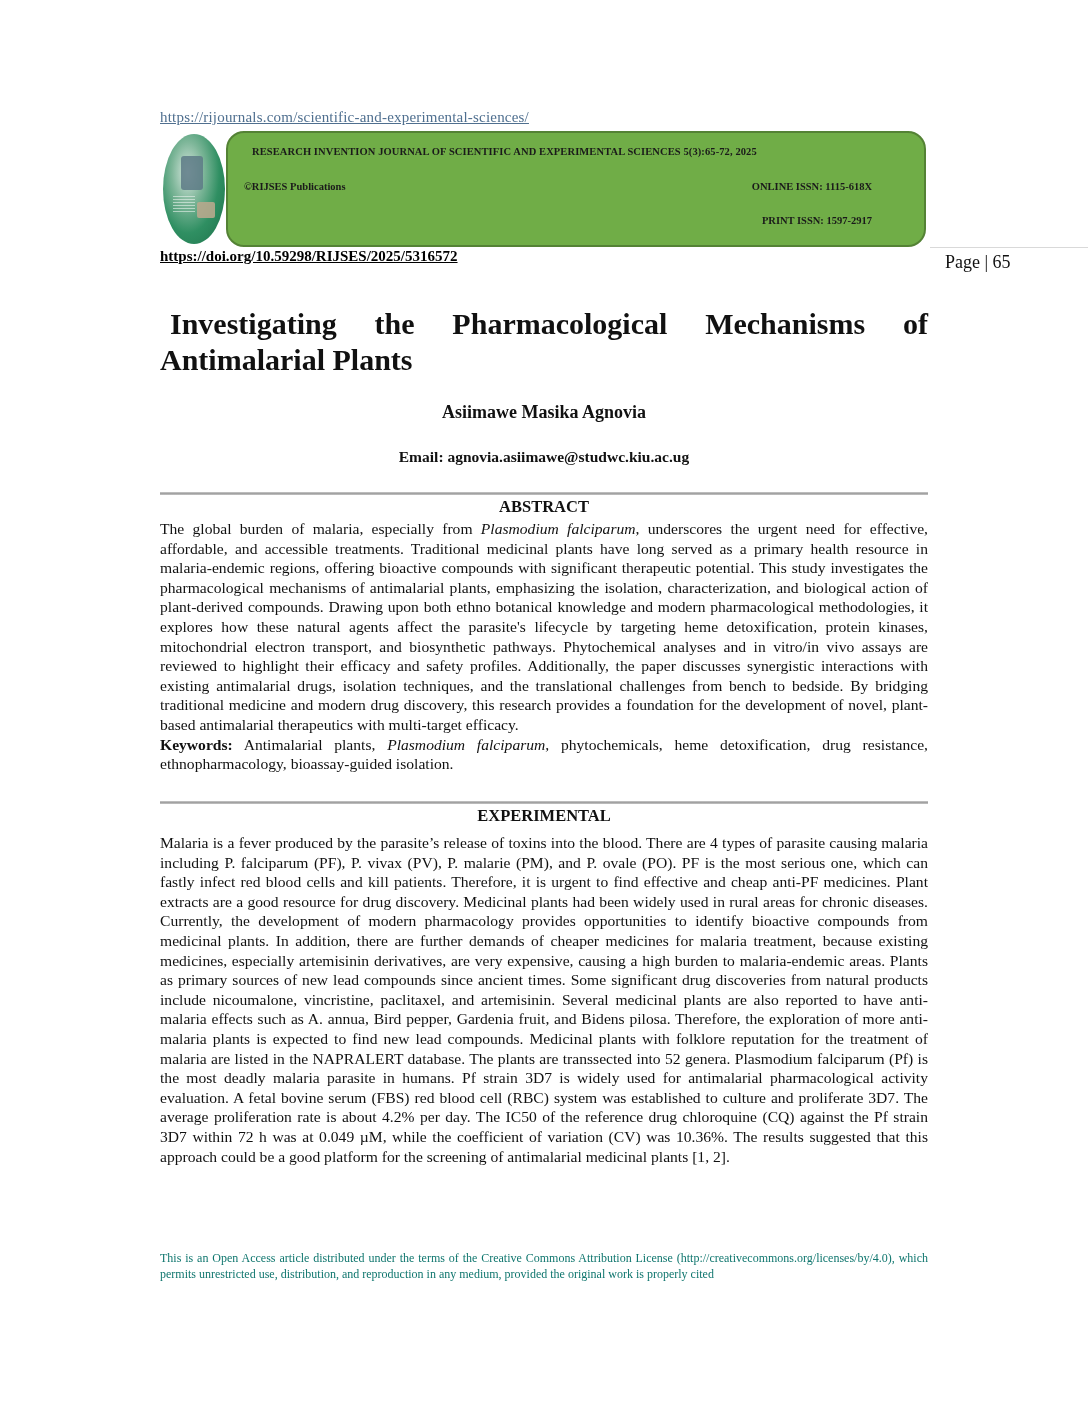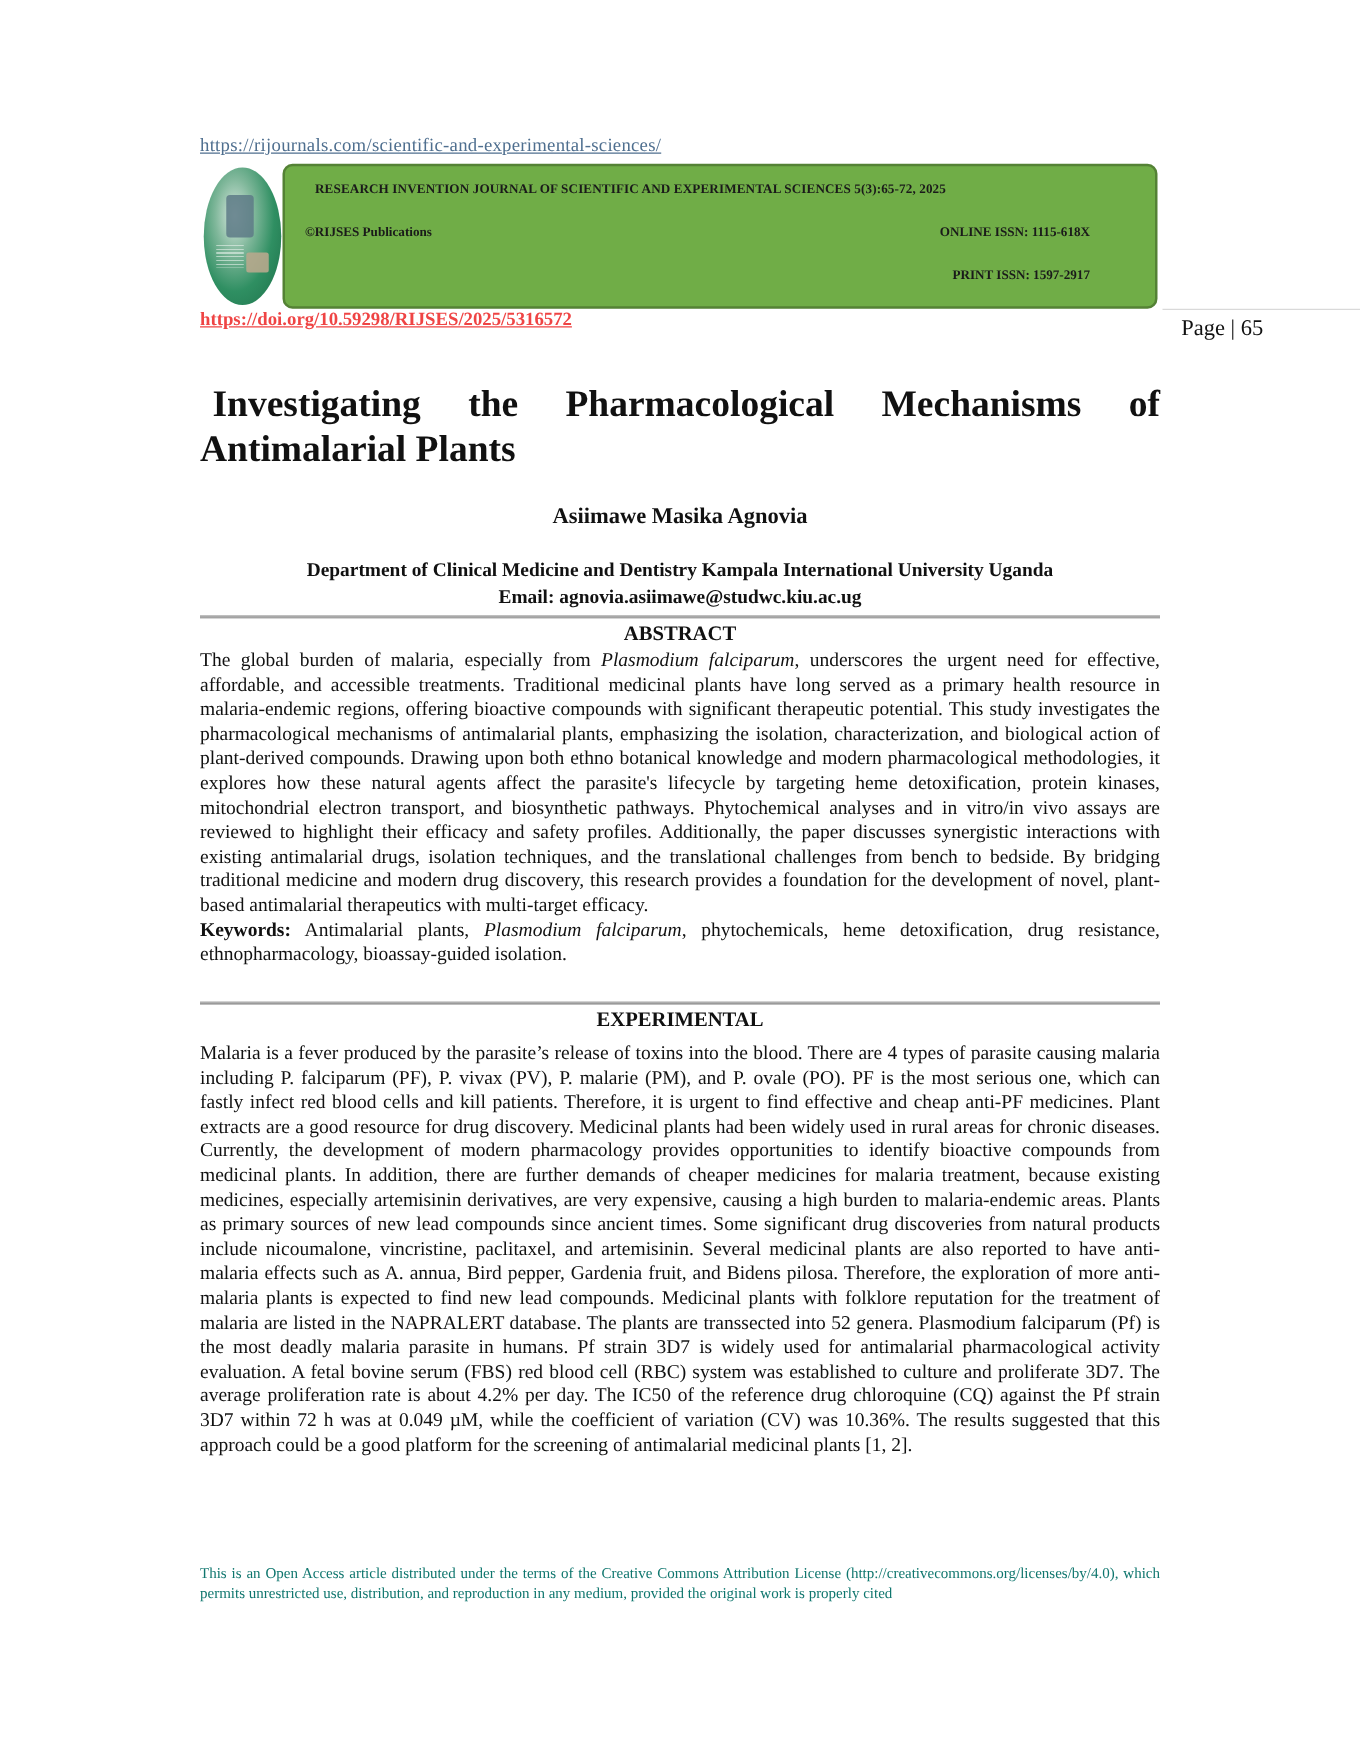--- a/index.html
+++ b/index.html
@@ -14,33 +14,33 @@
           background: radial-gradient(ellipse at 40% 35%, #d9e8e0 0%, #7fb79a 30%, #2f8f62 60%, #1d6e48 100%);
           overflow: hidden; }
   .logo .fig1 { position: absolute; left: 18px; top: 22px; width: 22px; height: 34px;
                 background: #5d7a86; border-radius: 3px; opacity: 0.85; }
   .logo .fig2 { position: absolute; left: 34px; top: 68px; width: 18px; height: 16px;
                 background: #b7a98d; border-radius: 2px; opacity: 0.9; }
   .logo .txt  { position: absolute; left: 10px; top: 62px; width: 22px; height: 18px;
                 background: repeating-linear-gradient(#e8f2ec 0 1px, transparent 1px 3px); opacity: 0.6; }
 
   .banner { position: absolute; left: 226px; top: 131px; width: 700px; height: 116px;
-            background: #70ad47; border: 2px solid #548235; border-radius: 8px;
+            background: #70ad47; border: 2px solid #548235; border-radius: 18px;
             box-sizing: border-box; font-size: 10.5px; font-weight: bold; color: #1a1a1a; }
   .banner .line1 { position: absolute; left: 24px; top: 13px; letter-spacing: 0.1px; }
   .banner .pub   { position: absolute; left: 16px; top: 48px; }
   .banner .online{ position: absolute; right: 52px; top: 48px; }
   .banner .print { position: absolute; right: 52px; top: 82px; }
 
   .page-rule { position: absolute; left: 930px; top: 247px; width: 158px; height: 1px; background: #d9d9d9; }
   .page-num  { position: absolute; left: 945px; top: 252px; font-size: 18px;
                font-family: "Liberation Serif", serif; color: #111; }
 
   .doi-link { position: absolute; left: 160px; top: 248px; font-size: 15px; font-weight: bold;
-              color: #ef4444; text-decoration: underline; }
+              color: #000000; text-decoration: underline; }
 
   .title { position: absolute; left: 160px; top: 306px; width: 768px; font-size: 30px;
            font-weight: bold; line-height: 36px; text-align: justify; text-align-last: left; margin: 0; }
   .title .l1 { display: block; text-align: justify; text-align-last: justify; margin-left: 10px; }
 
   .author { position: absolute; left: 160px; top: 402px; width: 768px; text-align: center;
             font-size: 18px; font-weight: bold; }
   .affil  { position: absolute; left: 160px; top: 446px; width: 768px; text-align: center;
             font-size: 15.5px; font-weight: bold; line-height: 21px; }
 
@@ -81,21 +81,20 @@
 <div class="page-num">Page | 65</div>
 
 <h1 class="title">
   <span class="l1">Investigating the Pharmacological Mechanisms of</span>
   <span>Antimalarial Plants</span>
 </h1>
 
 <div class="author">Asiimawe Masika Agnovia</div>
 
 <div class="affil">
-  <div>Department of Clinical Medicine and Dentistry Kampala International University Uganda</div>
   <div>Email: agnovia.asiimawe@studwc.kiu.ac.ug</div>
 </div>
 
 <div class="hrule" style="top:492px;"></div>
 
 <div class="section-head" style="top:497px;">ABSTRACT</div>
 
 <p class="para" style="top:519px;"><span>The global burden of malaria, especially from </span><i>Plasmodium falciparum</i><span>, underscores the urgent need for effective, affordable, and accessible treatments. Traditional medicinal plants have long served as a primary health resource in malaria-endemic regions, offering bioactive compounds with significant therapeutic potential. This study investigates the pharmacological mechanisms of antimalarial plants, emphasizing the isolation, characterization, and biological action of plant-derived compounds. Drawing upon both ethno botanical knowledge and modern pharmacological methodologies, it explores how these natural agents affect the parasite's lifecycle by targeting heme detoxification, protein kinases, mitochondrial electron transport, and biosynthetic pathways. Phytochemical analyses and in vitro/in vivo assays are reviewed to highlight their efficacy and safety profiles. Additionally, the paper discusses synergistic interactions with existing antimalarial drugs, isolation techniques, and the translational challenges from bench to bedside. By bridging traditional medicine and modern drug discovery, this research provides a foundation for the development of novel, plant-based antimalarial therapeutics with multi-target efficacy.</span><br><b>Keywords:</b><span> Antimalarial plants, </span><i>Plasmodium falciparum</i><span>, phytochemicals, heme detoxification, drug resistance, ethnopharmacology, bioassay-guided isolation.</span></p>
 
 <div class="hrule" style="top:801px;"></div>

